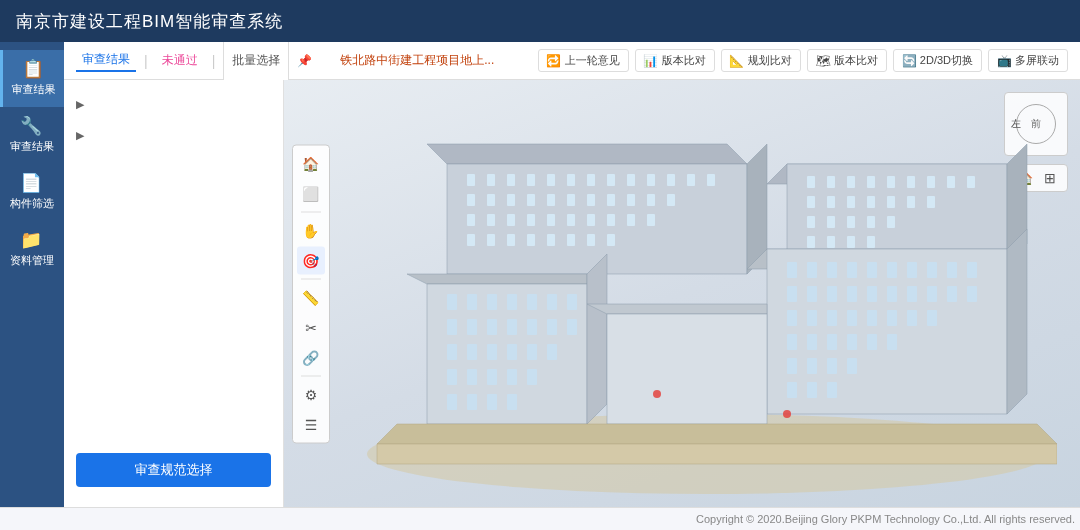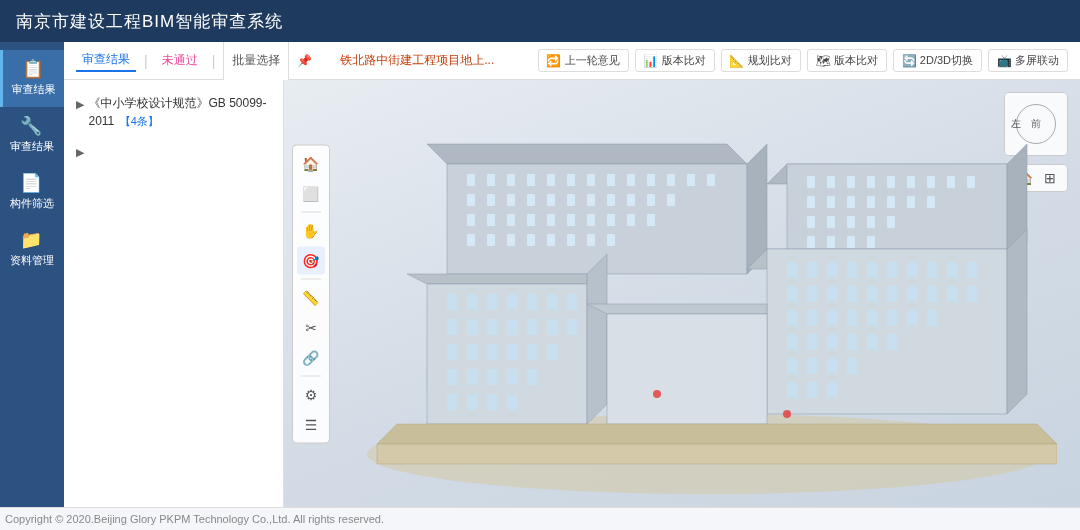--- a/index.html
+++ b/index.html
@@ -298,21 +298,21 @@
       top: 0; left: 0; right: 0; bottom: 0;
       display: flex;
       align-items: center;
       justify-content: center;
     }
 
     
     .footer {
       background: #f5f6fa;
       border-top: 1px solid #ddd;
-      text-align: left;
+      text-align: right;
       font-size: 11px;
       color: #888;
       padding: 5px;
       flex-shrink: 0;
     }
   </style>
 </head>
 <body>
 
 <div class="header">
@@ -378,27 +378,26 @@
           <span>多屏联动</span>
         </button>
       </div>
     </div>
 
     <div class="work-area">
 
       <div class="left-panel">
         <div class="tree-item">
           <span class="tree-arrow">▶</span>
-          <span class="tree-label">
-            <span>《中小学校设计规范》GB 50099-2011</span>
-            <span class="tree-count">【4条】</span>
-          </span>
         </div>
         <div class="tree-item">
           <span class="tree-arrow">▶</span>
+        </div>
+        <div class="panel-bottom">
+          <button class="select-btn">审查规范选择</button>
         </div>
       </div>
 
       <div class="viewer">
 
         <div class="viewer-toolbar">
           <div class="viewer-tool-btn">🏠</div>
           <div class="viewer-tool-btn">⬜</div>
           <div class="viewer-tool-divider"></div>
           <div class="viewer-tool-btn">✋</div>

